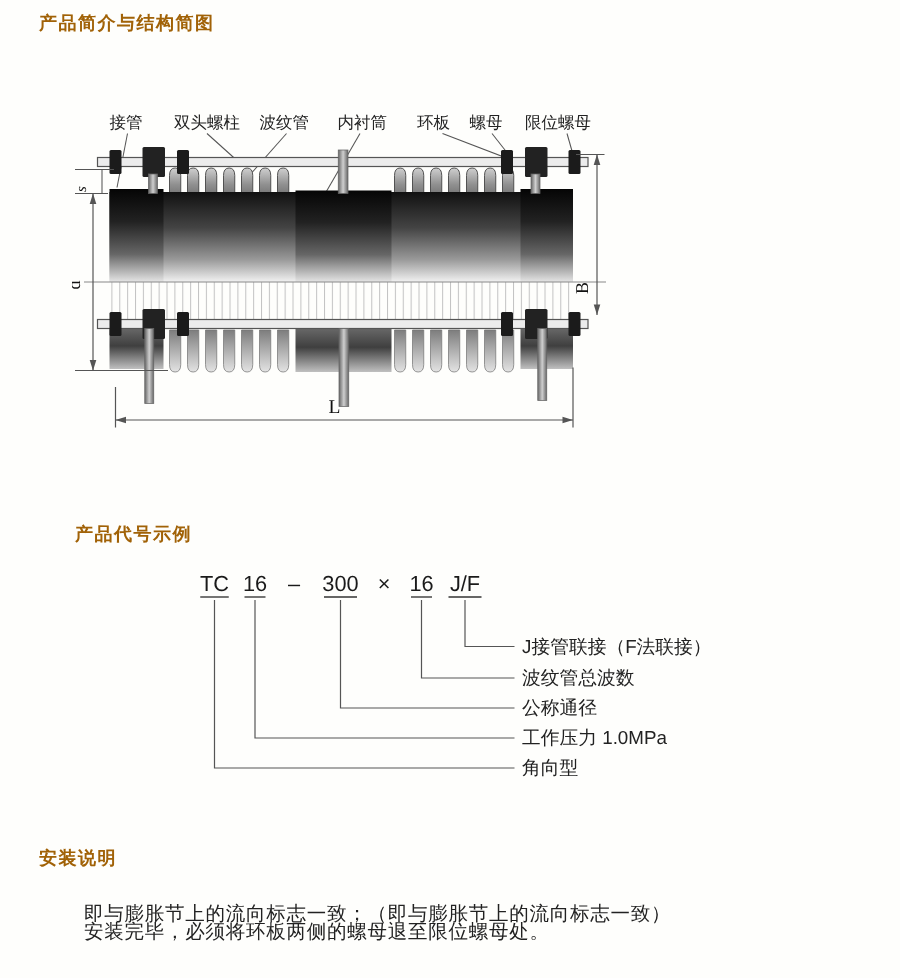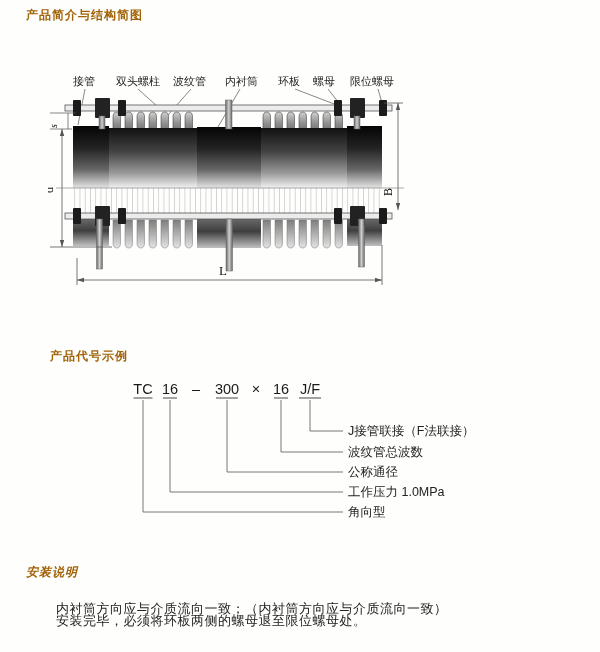--- a/index.html
+++ b/index.html
@@ -2,21 +2,21 @@
 <html><head>
 <meta charset="utf-8">
 <style>
   html,body{margin:0;padding:0;}
   body{width:600px;height:652px;position:relative;background:#fefefc;
        font-family:"Liberation Sans",sans-serif;overflow:hidden;}
   .sec-title{position:absolute;left:26px;margin:0;font-size:12px;font-weight:700;
              color:#a16207;letter-spacing:1px;}
   #title-intro{top:7px;}
   #title-code{top:348px;margin-left:24px;}
-  #title-install{top:564px;font-style:italic;}
+  #title-install{top:564px;}
   #diagram-wrap{position:absolute;left:48px;top:62px;width:420px;height:235px;text-align:center;}
   #codefig-wrap{position:absolute;left:100px;top:380px;width:440px;height:150px;}
   .install-line{position:absolute;left:56px;margin:0;font-size:13px;color:#222;
                 letter-spacing:0.5px;white-space:nowrap;}
   #install-line-1{top:600px;}
   #install-line-2{top:612px;}
   svg text{font-family:"Liberation Sans",sans-serif;}
   svg .serif{font-family:"Liberation Serif",serif;}
 </style>
 </head>
@@ -226,16 +226,16 @@
       <text x="248" y="76">波纹管总波数</text>
       <text x="248" y="96">公称通径</text>
       <text x="248" y="116">工作压力 1.0MPa</text>
       <text x="248" y="136">角向型</text>
     </g>
   </svg>
   </div>
 
   <h2 id="title-install" class="sec-title">安装说明</h2>
 
-  <p id="install-line-1" class="install-line">内衬筒方向应与介质流向一致；（内衬筒方向应与介质流向一致）</p>
+  <p id="install-line-1" class="install-line">即与膨胀节上的流向标志一致；（即与膨胀节上的流向标志一致）</p>
   <p id="install-line-2" class="install-line">安装完毕，必须将环板两侧的螺母退至限位螺母处。</p>
 
 </div>
 
 </body></html>

